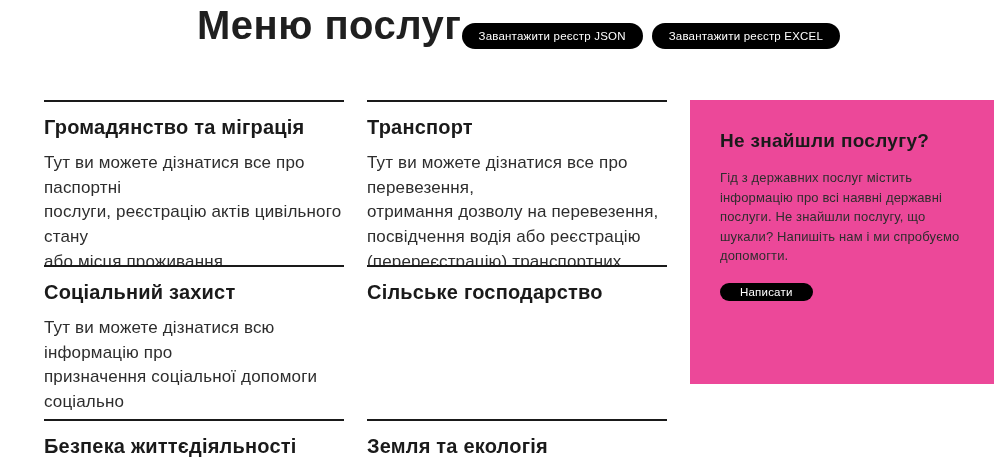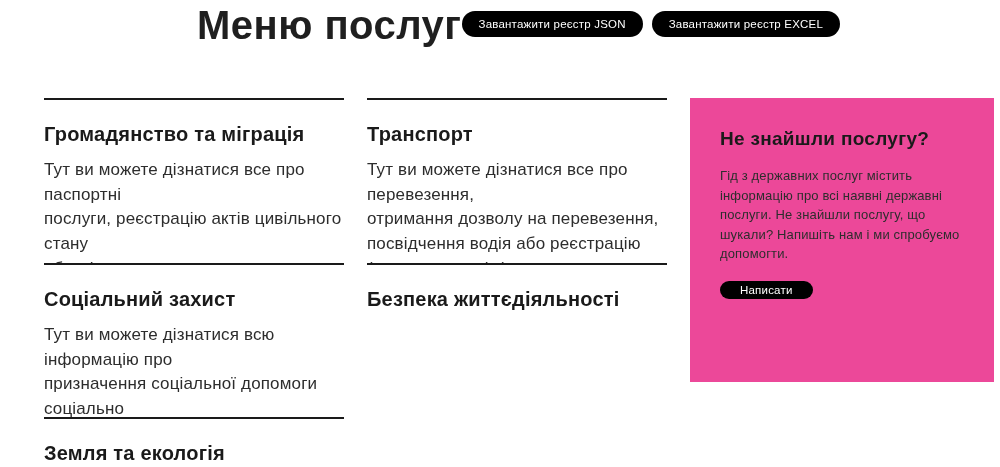--- a/index.html
+++ b/index.html
@@ -11,39 +11,39 @@
   }
   
   .page-header {
     display:flex; justify-content:center; align-items:flex-start;
     padding:3px 7px 0 44px;
   }
   .page-title {
     font-size:40px; font-weight:700; letter-spacing:0.5px;
     line-height:1.1; color:#1f1f1f;
   }
-  .header-buttons { display:flex; gap:9px; margin-top:8px; }
+  .header-buttons { display:flex; gap:9px; margin-top:20px; }
   .pill-btn {
     background:#000; color:#fff; border:none; cursor:pointer;
     height:26px; border-radius:14px; padding:0 17px;
     font-size:11.5px; font-family:inherit; letter-spacing:0.2px;
     display:inline-flex; align-items:center; white-space:nowrap;
   }
   
   .grid {
     display:grid;
     grid-template-columns:300px 300px 304px;
     grid-template-rows:165px 154px auto;
     column-gap:23px;
     margin:51px 0 0 44px;
   }
   .cat { background:#fff; }
   .cat-divider { height:2px; background:#1a1a1a; }
   .cat-title {
-    margin-top:23px;
+    margin-top:14px;
     font-size:20px; font-weight:700; line-height:1.15;
     letter-spacing:0.2px; color:#1a1a1a;
     white-space:pre-line; cursor:pointer;
   }
   .cat-desc {
     margin-top:12px;
     font-size:17px; line-height:1.45; letter-spacing:0.15px;
     color:#2d2d2d; white-space:pre-line;
   }
   
@@ -111,20 +111,24 @@
 
   <section class="cat">
     <div class="cat-divider"></div>
     <h2 class="cat-title">Соціальний захист</h2>
     <p class="cat-desc">Тут ви можете дізнатися всю інформацію про
 призначення соціальної допомоги соціально
 незахищеним категоріям громадян, пенсійні
 послуги, опіку та піклування.</p>
   </section>
 
+  <section class="cat">
+    <div class="cat-divider"></div>
+    <h2 class="cat-title">Сільське господарство</h2>
+  </section>
 
   <section class="cat">
     <div class="cat-divider"></div>
     <h2 class="cat-title">Безпека життєдіяльності</h2>
   </section>
 
   <section class="cat">
     <div class="cat-divider"></div>
     <h2 class="cat-title">Земля та екологія</h2>
   </section>

